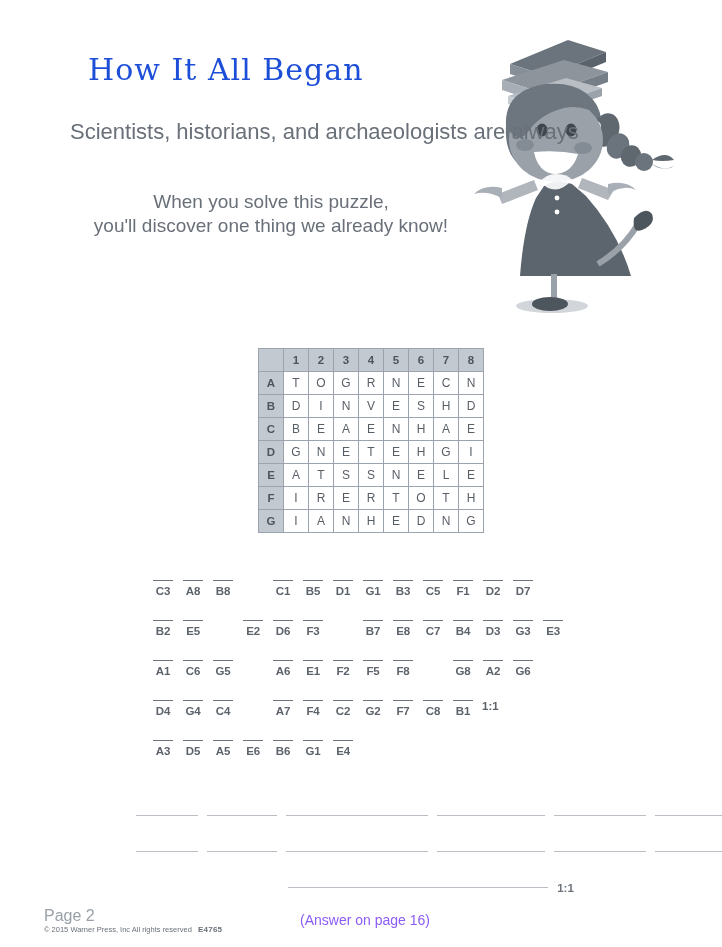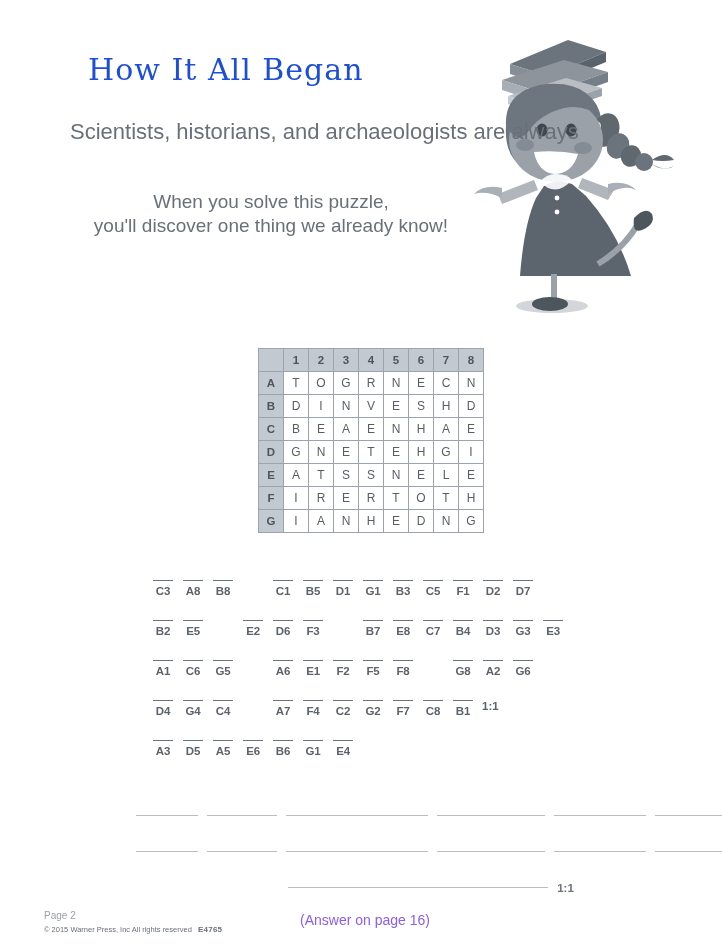--- a/index.html
+++ b/index.html
@@ -169,21 +169,21 @@
     vertical-align: middle;
   }
 
   
   .footer-left {
     position: absolute;
     left: 44px;
     top: 908px;
   }
   .footer-page {
-    font-size: 10px;
+    font-size: 16px;
     color: #9aa0a8;
     line-height: 15px;
   }
   .footer-copy {
     font-size: 7.5px;
     color: #6a7079;
     margin-top: 2px;
     white-space: nowrap;
   }
   .footer-copy b { font-size: 8px; letter-spacing: 0.2px; }

